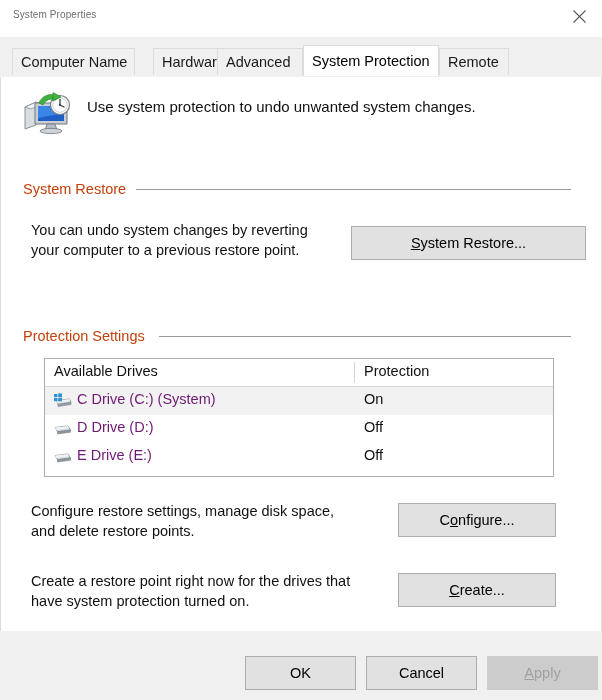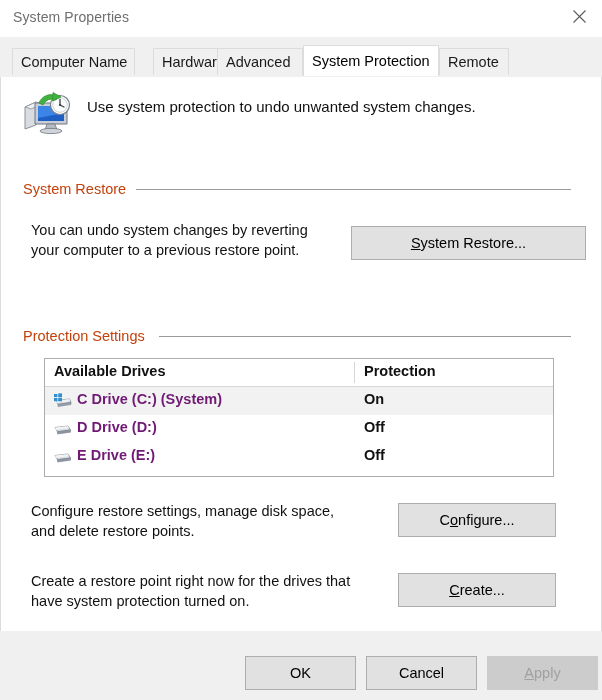--- a/index.html
+++ b/index.html
@@ -28,21 +28,21 @@
   
   #titlebar {
     position: absolute;
     left: 0; top: 0;
     width: 602px; height: 37px;
     background: #ffffff;
   }
   #title-text {
     position: absolute;
     left: 13px; top: 9px;
-    font-size: 14px;
+    font-size: 10px;
     color: #6e6e6e;
     letter-spacing: 0.1px;
     white-space: nowrap;
   }
   #close-button {
     position: absolute;
     right: 0; top: 0;
     width: 46px; height: 33px;
     display: flex;
     align-items: center;
@@ -311,21 +311,21 @@
     <div class="body-text" style="left:30px; top:143px; width:320px;">You can undo system changes by reverting
 your computer to a previous restore point.</div>
 
     <div class="btn" style="left:350px; top:149px; width:235px; height:33px;">
       <span><span class="accel">S</span><span>ystem Restore...</span></span>
     </div>
 
     <div class="group-label" style="left:22px; top:251px;">Protection Settings</div>
     <div class="group-rule" style="left:158px; top:259px; width:412px;"></div>
 
-    <div id="drive-list" style="top:281px;font-weight:bold;">
+    <div id="drive-list" style="top:281px;">
       <div id="list-header">
         <div class="col-head c1">Available Drives</div>
         <div class="col-divider"></div>
         <div class="col-head c2">Protection</div>
       </div>
 
       <div class="drive-row selected">
         <span class="drive-icon">
           <svg width="20" height="16" viewBox="0 0 20 16">
             <path d="M3.5 7.5 L16.5 6 L18 9.5 L5 11.5 Z" fill="#cdd3da" stroke="#7e858e" stroke-width="0.8"></path>

